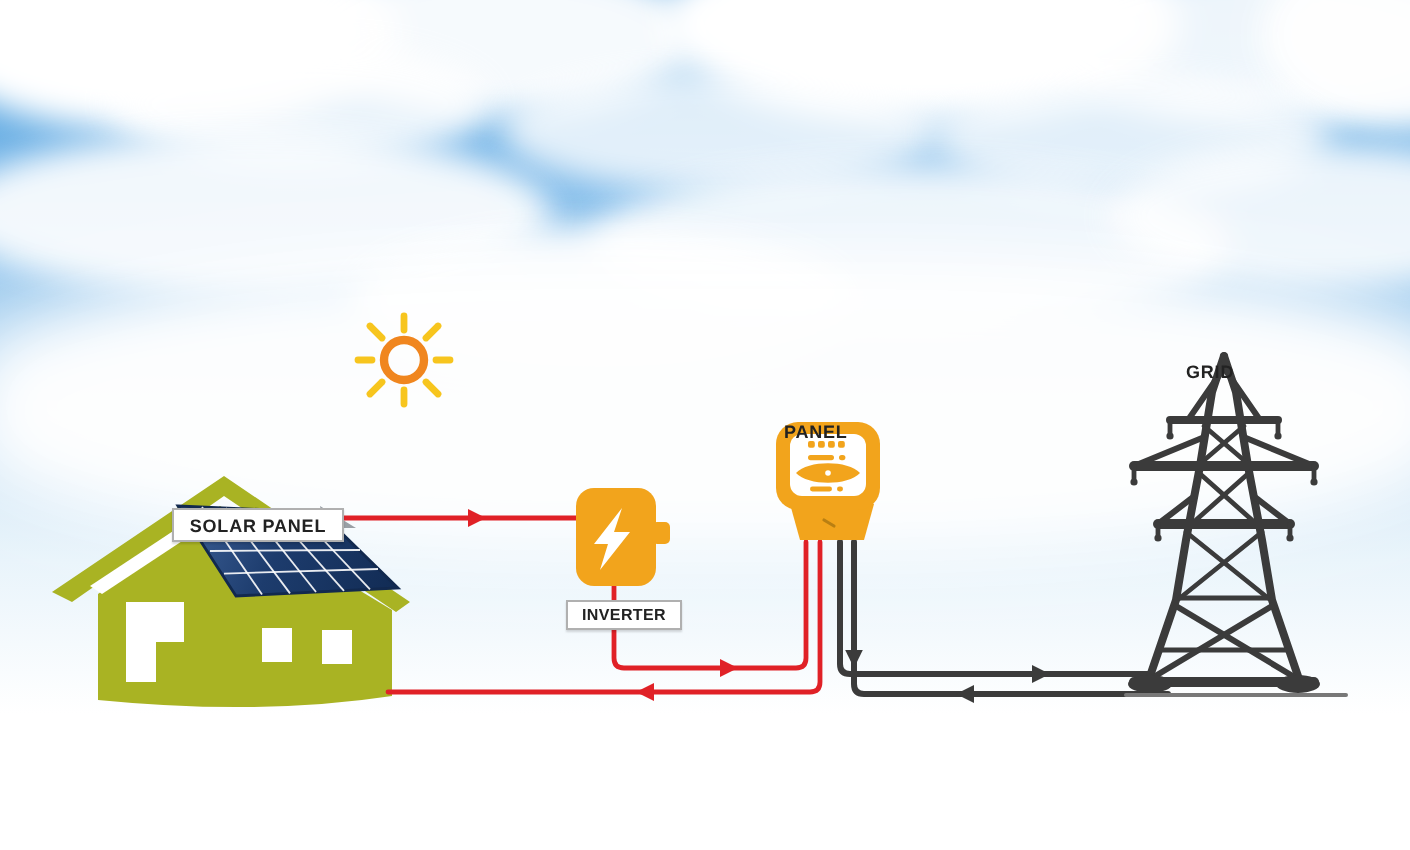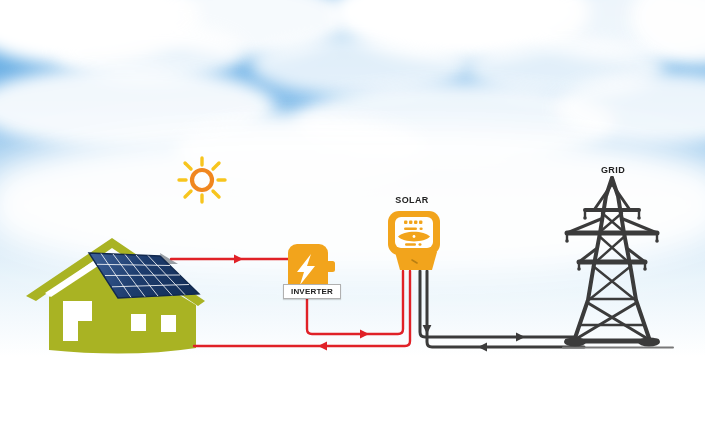--- a/index.html
+++ b/index.html
@@ -30,21 +30,21 @@
   .c7{left:250px;top:34px;width:220px;height:62px;opacity:.8;}
   .c8{left:465px;top:38px;width:200px;height:60px;opacity:.8;}
   .c9{left:-25px;top:66px;width:300px;height:82px;opacity:.9;}
   .c10{left:295px;top:82px;width:320px;height:82px;opacity:.85;}
   .c11{left:555px;top:72px;width:210px;height:72px;opacity:.85;}
   .c12{left:175px;top:115px;width:250px;height:70px;opacity:.9;}
   .c13{left:-15px;top:128px;width:745px;height:150px;opacity:.97;filter:blur(16px);border-radius:40%;}
   svg{position:absolute;left:0;top:0;}
   .label{
     position:absolute;color:var(--label-text);font-weight:bold;
-    font-size:9px;letter-spacing:.4px;text-align:center;white-space:nowrap;
+    font-size:9px;letter-spacing:.4px;text-align:left;white-space:nowrap;margin-top:16px;
   }
   .label-box{
     background:#ffffff;border:1px solid var(--label-border);
     box-shadow:0 1px 1px rgba(0,0,0,.15);
     display:flex;align-items:center;justify-content:center;
   }
   .lbl-solar{left:86px;top:238px;width:84px;height:15px;}
   .lbl-inverter{left:283px;top:284px;width:56px;height:13px;font-size:8px;letter-spacing:.2px;}
   .lbl-meter{left:392px;top:195px;width:40px;}
   .lbl-grid{left:593px;top:165px;width:40px;}
@@ -213,23 +213,26 @@
       <line class="t2" x1="590" y1="299" x2="634" y2="299"></line>
       <line class="t3" x1="588" y1="303" x2="648" y2="339"></line>
       <line class="t3" x1="636" y1="303" x2="576" y2="339"></line>
       <line class="t2" x1="581" y1="325" x2="643" y2="325"></line>
       <line class="t5" x1="567" y1="341" x2="657" y2="341"></line>
       <ellipse class="tfill" cx="575" cy="342" rx="11" ry="4.5"></ellipse>
       <ellipse class="tfill" cx="649" cy="342" rx="11" ry="4.5"></ellipse>
     </g>
   </svg>
 
+  <div class="label label-box lbl-solar">
+    <span>SOLAR PANEL</span>
+  </div>
   <div class="label label-box lbl-inverter">
     <span>INVERTER</span>
   </div>
   <div class="label lbl-meter">
-    <span>SOLAR</span>
+    <span>PANEL</span>
   </div>
   <div class="label lbl-grid">
     <span>GRID</span>
   </div>
 
 </div>
 
 </body></html>

